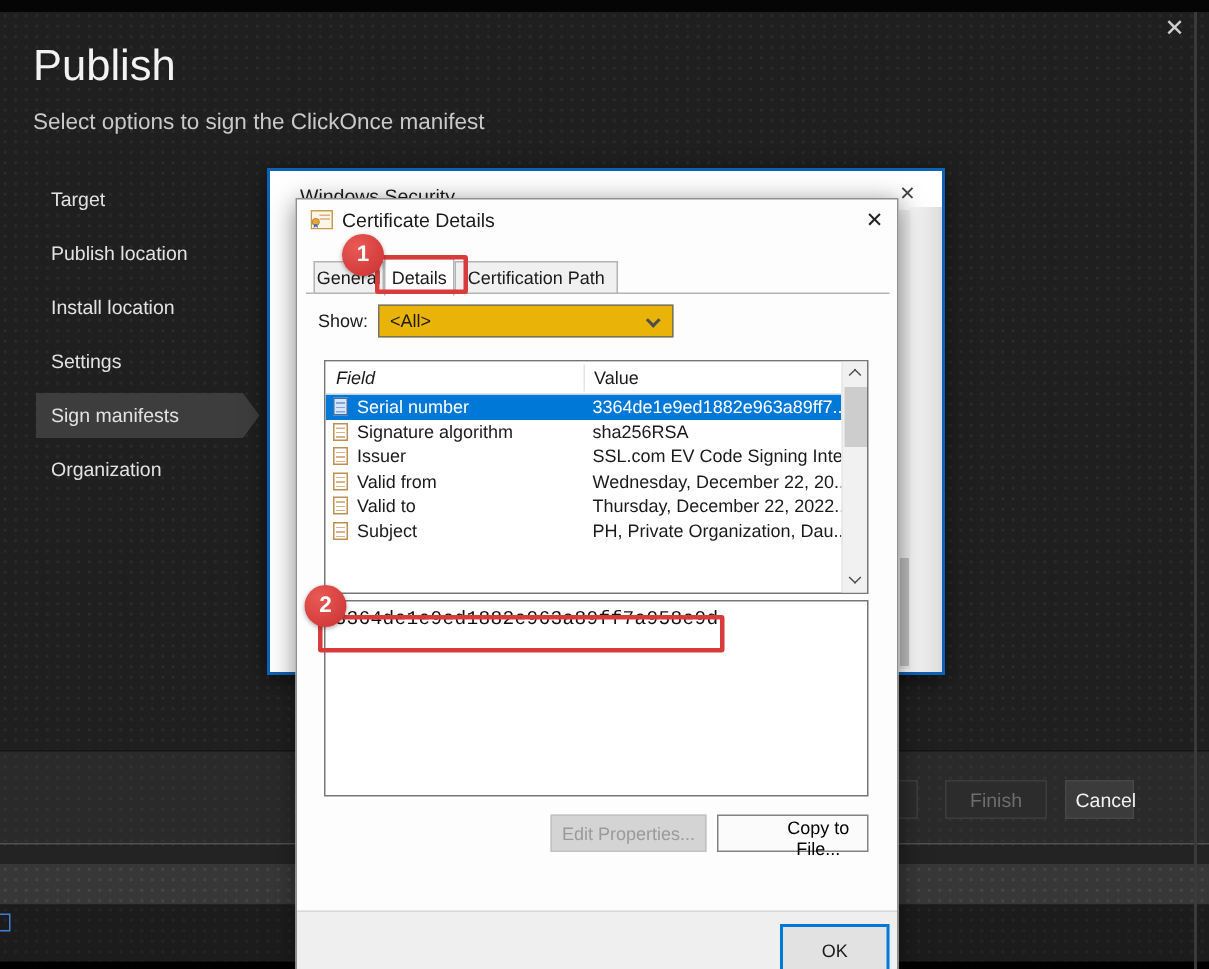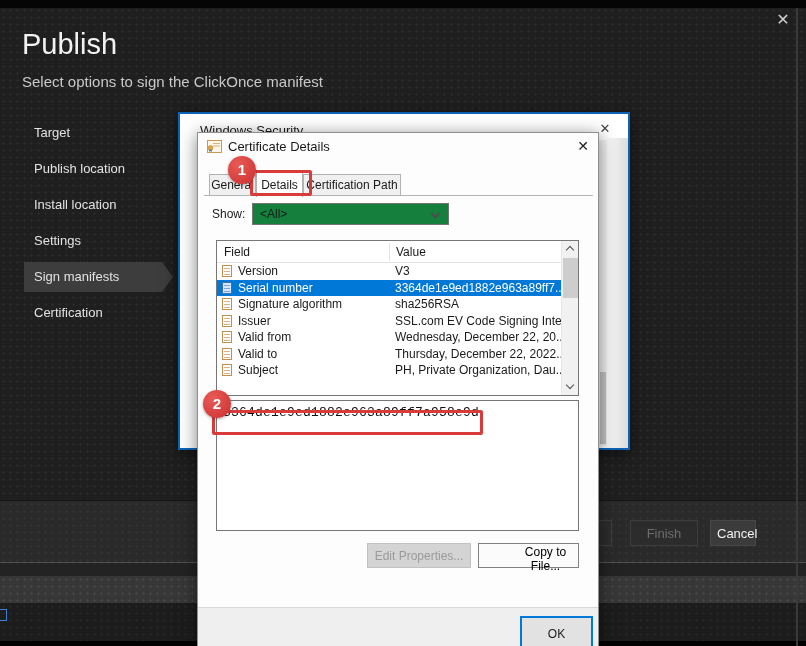--- a/index.html
+++ b/index.html
@@ -47,28 +47,28 @@
     box-shadow:0 3px 16px rgba(0,0,0,0.5);z-index:3;}
   .cert-icon{left:9px;top:7px;width:15px;height:13px;}
   .cert-title{left:30px;top:6px;font-size:13px;color:#1a1a1a;}
   .cert-close{left:376px;top:4px;width:18px;height:18px;font-size:14px;line-height:18px;text-align:center;color:#222;cursor:pointer;}
   .tabline{left:6px;top:62px;width:389px;height:1px;background:#b3b3b3;}
   .tab{position:absolute;top:41px;height:22px;line-height:21px;text-align:center;font-size:12px;color:#1a1a1a;
     background:#f0f0f0;border:1px solid #b3b3b3;cursor:pointer;z-index:1;}
   .tab.selected{top:39px;height:25px;line-height:25px;background:#fdfdfd;border-bottom:none;z-index:2;}
   .tab-general{left:11px;width:47px;}
   .tab-details{left:58px;width:47px;}
-  .tab-certpath{left:105px;width:98px;}
+  .tab-certpath{left:105px;width:109px;}
   .show-label{left:14px;top:74px;font-size:12px;color:#1a1a1a;}
-  .combo{left:54px;top:70px;width:197px;height:22px;background:#15803d;border:1px solid #747474;cursor:pointer;}
+  .combo{left:54px;top:70px;width:197px;height:22px;background:#eab308;border:1px solid #747474;cursor:pointer;}
   .combo-val{position:absolute;left:7px;top:3px;font-size:12px;color:#1a1a1a;}
   .chev{position:absolute;right:9px;top:6px;width:7px;height:7px;border-right:2px solid #4d4d4d;border-bottom:2px solid #4d4d4d;transform:rotate(45deg);}
   .ftable{left:18px;top:107px;width:363px;height:156px;background:#fff;border:1px solid #767676;overflow:hidden;}
   .fhead{position:absolute;left:0;top:0;right:17px;height:22px;background:#fff;border-bottom:1px solid #e4e4e4;}
-  .fhead .h1{position:absolute;left:7px;top:4px;font-size:12px;color:#1a1a1a;}
+  .fhead .h1{position:absolute;left:7px;top:4px;font-size:12px;color:#1a1a1a;font-style:italic;}
   .fhead .h2{position:absolute;left:179px;top:4px;font-size:12px;color:#1a1a1a;}
   .fhead .hdiv{position:absolute;left:172px;top:2px;width:1px;height:18px;background:#e4e4e4;}
   .rows{position:absolute;left:0;top:22px;right:17px;bottom:0;overflow:hidden;}
   .trow{position:relative;height:16.5px;display:flex;align-items:center;font-size:12px;color:#1a1a1a;cursor:pointer;}
   .trow .fld{position:absolute;left:21px;top:1px;white-space:nowrap;}
   .trow .val{position:absolute;left:178px;top:1px;white-space:nowrap;}
   .trow.selected{background:#0078d7;color:#fff;}
   .ricon{position:absolute;left:5px;top:2px;width:10px;height:12px;border:1px solid #bf8f4e;background:#fff;
     padding:2px 1px 1px 1px;background-clip:border-box;}
   .ricon::before{content:'';display:block;width:100%;height:100%;
@@ -110,21 +110,21 @@
 
   <div class="abs pub-title">Publish</div>
   <div class="abs pub-sub">Select options to sign the ClickOnce manifest</div>
 
   <nav>
     <div class="abs side-item" style="top:118px">Target</div>
     <div class="abs side-item" style="top:154px">Publish location</div>
     <div class="abs side-item" style="top:190px">Install location</div>
     <div class="abs side-item" style="top:226px">Settings</div>
     <div class="abs side-item selected" style="top:262px">Sign manifests</div>
-    <div class="abs side-item" style="top:298px">Certification</div>
+    <div class="abs side-item" style="top:298px">Organization</div>
   </nav>
 
   <div class="abs btnbar"></div>
   <div class="abs strip2"></div>
   <div class="abs strip3"></div>
   <div class="abs strip4"></div>
   <div class="abs bottomstrip"></div>
   <div class="abs bluefrag"></div>
   <div class="abs rightedge"></div>
 
@@ -162,25 +162,20 @@
       <span class="chev"></span>
     </div>
 
     <div class="abs ftable">
       <div class="fhead">
         <span class="h1">Field</span>
         <span class="hdiv"></span>
         <span class="h2">Value</span>
       </div>
       <div class="rows">
-        <div class="trow">
-          <span class="ricon"></span>
-          <span class="fld">Version</span>
-          <span class="val">V3</span>
-        </div>
         <div class="trow selected">
           <span class="ricon"></span>
           <span class="fld">Serial number</span>
           <span class="val">3364de1e9ed1882e963a89ff7...</span>
         </div>
         <div class="trow">
           <span class="ricon"></span>
           <span class="fld">Signature algorithm</span>
           <span class="val">sha256RSA</span>
         </div>

